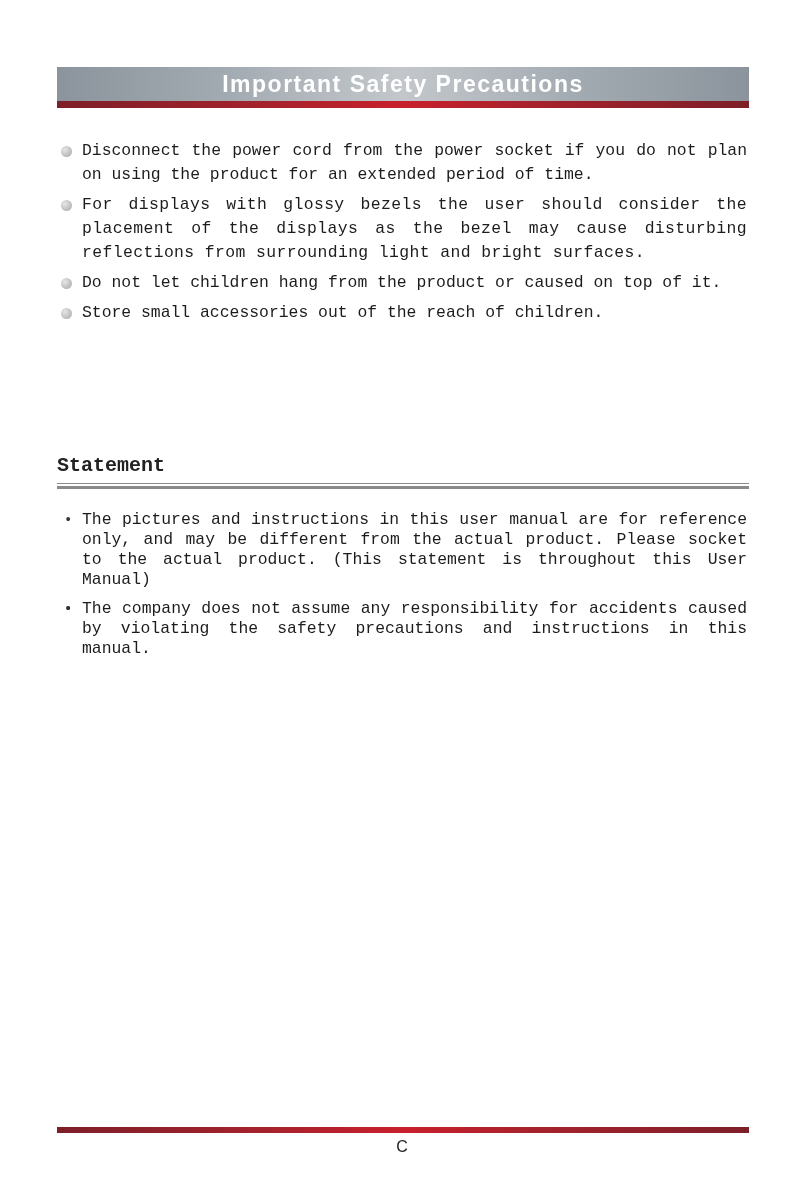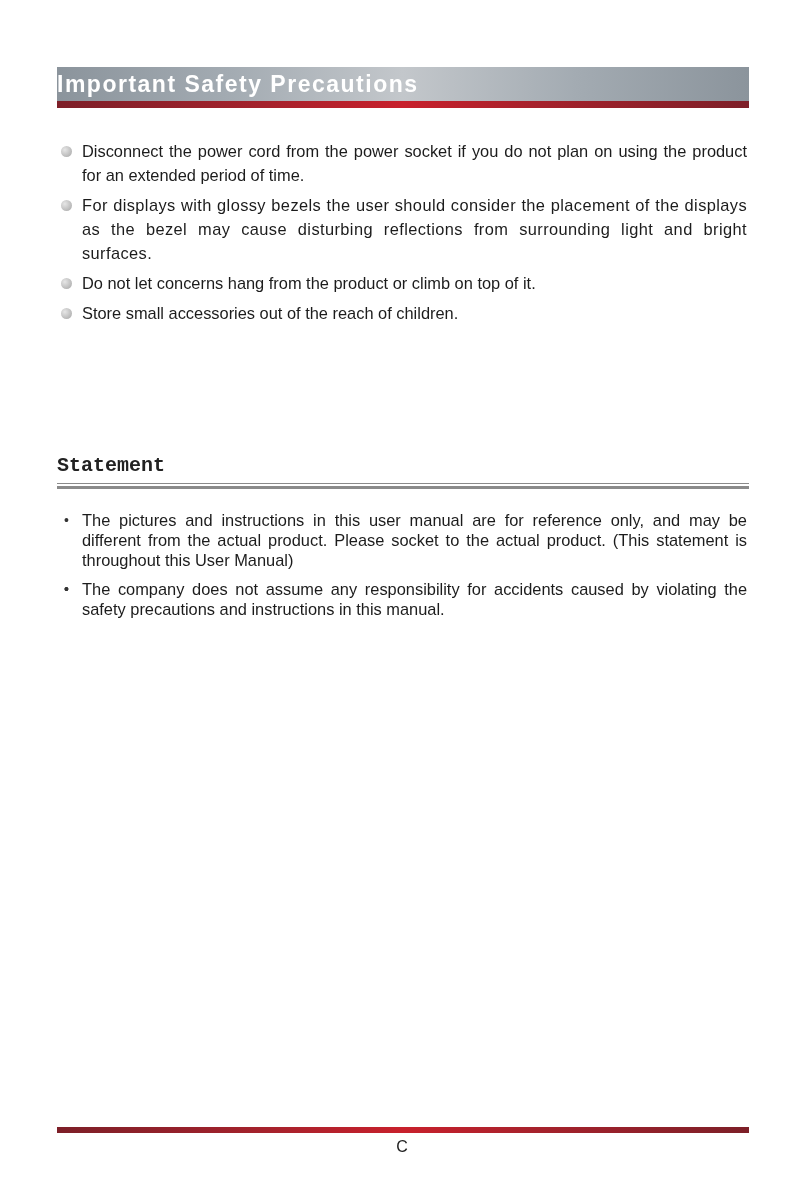--- a/index.html
+++ b/index.html
@@ -3,23 +3,23 @@
   <meta charset="utf-8">
   <style>
     html, body { margin: 0; padding: 0; background: #ffffff; }
     body { width: 804px; height: 1190px; position: relative; overflow: hidden;
            font-family: "Liberation Sans", sans-serif; color: #1a1a1a; }
     .banner { position: absolute; left: 57px; top: 67px; width: 692px; height: 41px; }
     .banner-gray { position: absolute; left: 0; top: 0; width: 100%; height: 34px;
       background: linear-gradient(to right, #8b949c 0%, #a3abb2 25%, #c3c7cb 50%, #a3abb2 75%, #8b949c 100%); }
     .banner-red { position: absolute; left: 0; top: 34px; width: 100%; height: 7px;
       background: linear-gradient(to right, #7d1f28 0%, #a5222c 30%, #c8202c 50%, #a5222c 70%, #7d1f28 100%); }
-    .banner-title { position: absolute; left: 0; top: 4px; width: 100%; 
+    .banner-title { position: absolute; left: 0; top: 4px; width: 100%; text-align: center;
       color: #ffffff; font-weight: bold; font-size: 23px; letter-spacing: 1.5px; }
-    .list { position: absolute; left: 57px; width: 690px; margin: 0; padding: 0; list-style: none; }
+    .list { position: absolute; left: 57px; width: 690px; margin: 0; padding: 0; list-style: none; font-family: Liberation Mono, monospace; }
     .list li { position: relative; padding-left: 25px; font-size: 16.4px; line-height: 24px;
       text-align: justify; margin-bottom: 6px; color: #1c1c1c; }
     .safety { top: 139px; }
     .safety li .dot { position: absolute; left: 4px; top: 7px; width: 11px; height: 11px; border-radius: 50%;
       background: radial-gradient(circle at 35% 35%, #e6e6e6 0%, #b8b8b8 70%, #a8a8a8 100%); }
     .safety li.wide { letter-spacing: 0.9px; }
     .safety li.wide2 { letter-spacing: 0.4px; }
     .statement-title { position: absolute; left: 57px; top: 454px; font-size: 20px; font-weight: bold; color: #222; font-family: Liberation Mono, monospace; }
     .rule-thin { position: absolute; left: 57px; top: 483px; width: 692px; height: 1px; background: #8a8a8a; }
     .rule-thick { position: absolute; left: 57px; top: 486px; width: 692px; height: 3px; background: #8a8a8a; }
@@ -43,21 +43,21 @@
   <li>
     <span class="dot"></span>
     <span>Disconnect the power cord from the power socket if you do not plan on using the product for an extended period of time.</span>
   </li>
   <li class="wide2">
     <span class="dot"></span>
     <span>For displays with glossy bezels the user should consider the placement of the displays as the bezel may cause disturbing reflections from surrounding light and bright surfaces.</span>
   </li>
   <li>
     <span class="dot"></span>
-    <span>Do not let concerns hang from the product or climb on top of it.</span>
+    <span>Do not let children hang from the product or caused on top of it.</span>
   </li>
   <li>
     <span class="dot"></span>
     <span>Store small accessories out of the reach of children.</span>
   </li>
 </ul>
 
 <div class="statement-title">Statement</div>
 <div class="rule-thin"></div>
 <div class="rule-thick"></div>

